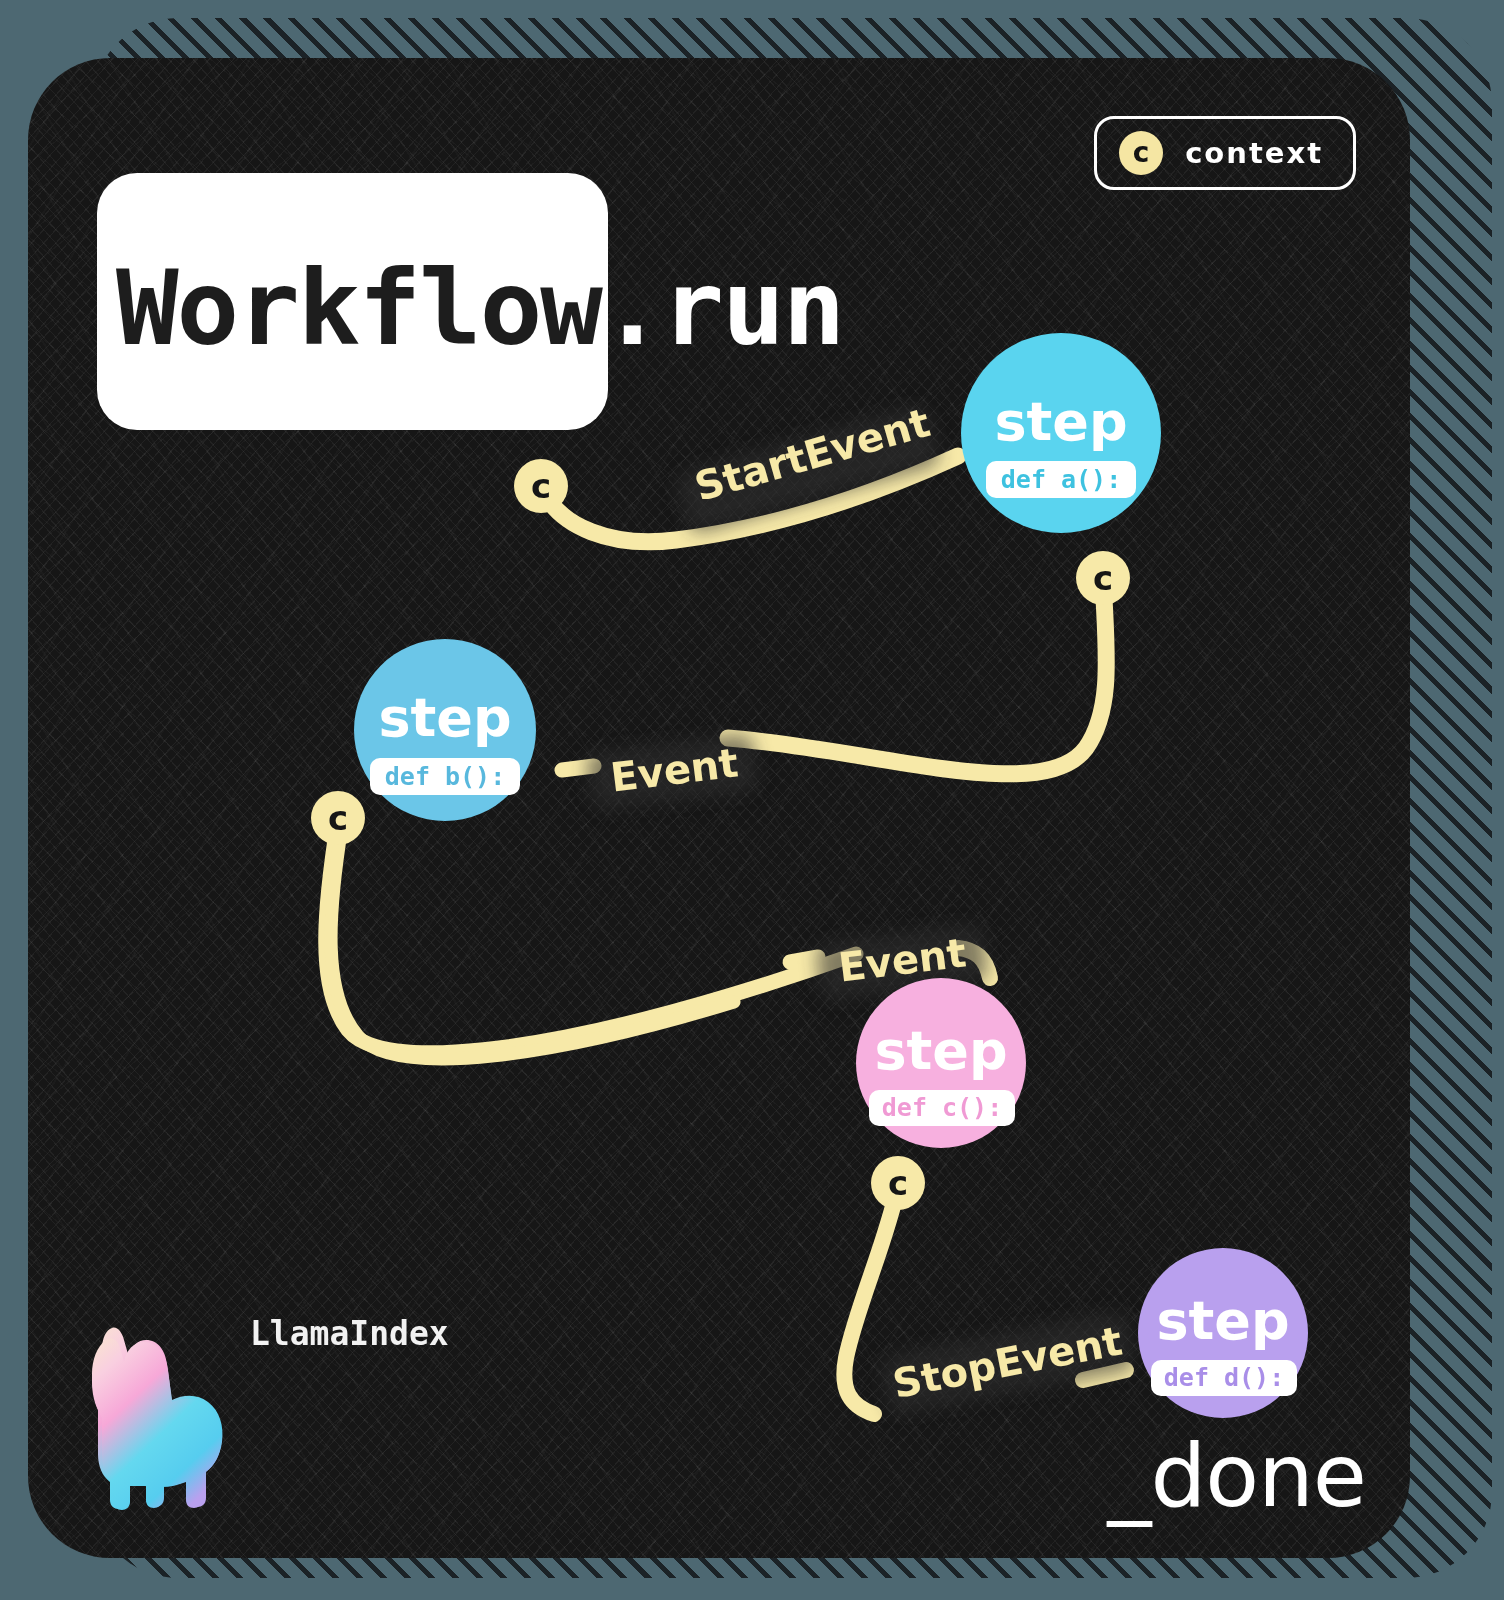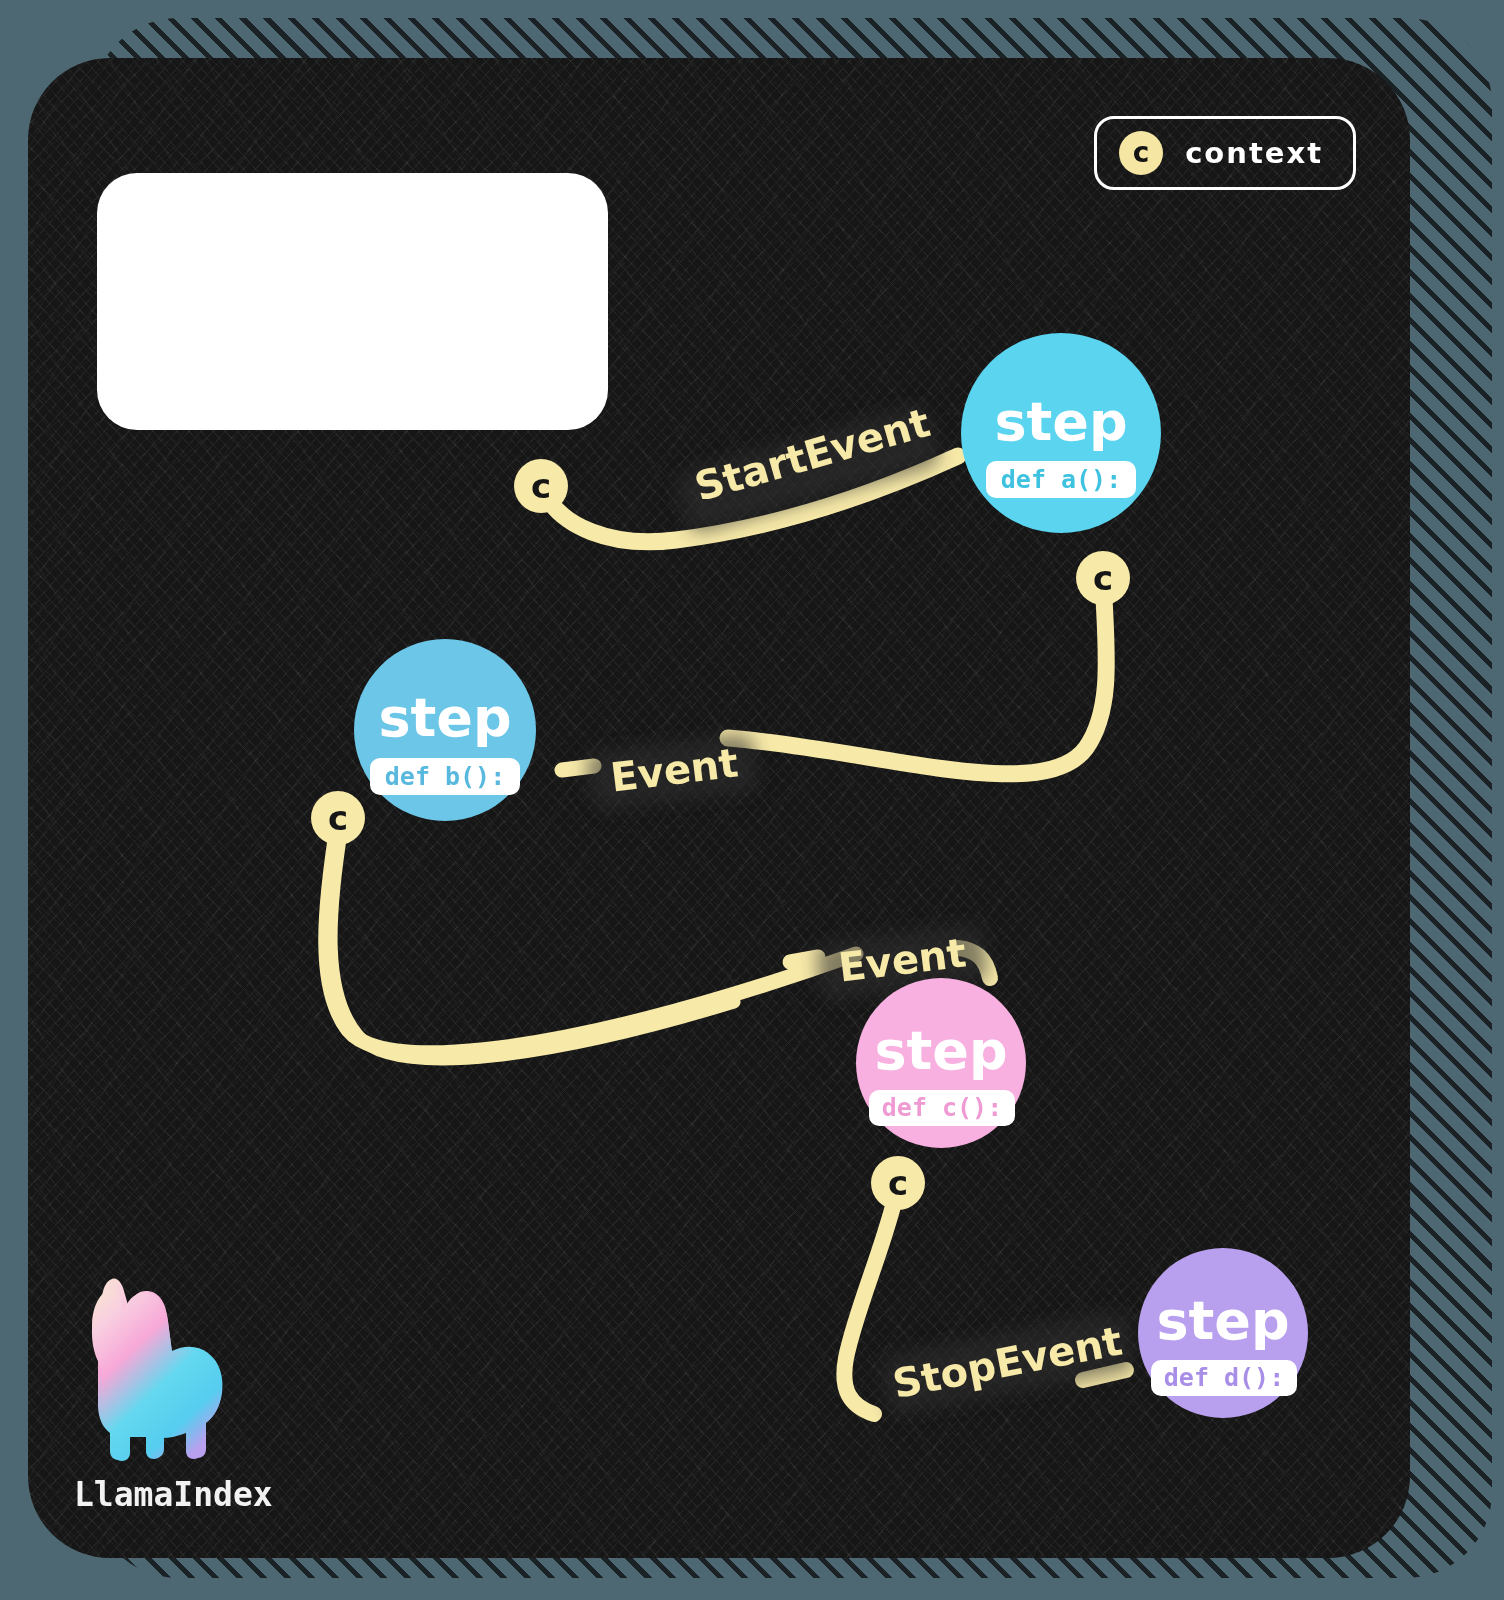--- a/index.html
+++ b/index.html
@@ -88,21 +88,21 @@
     position:absolute; right:44px; bottom:38px;
     color:#ffffff; font-size:88px; font-weight:400;
     font-family:"DejaVu Sans", sans-serif;
     letter-spacing:-1px; line-height:1;
     z-index:25;
   }
 
   
   #brand{
     position:absolute; left:40px; bottom:44px;
-    z-index:25; display:flex; flex-direction:column;
+    z-index:25; display:flex; flex-direction:row;
     align-items:flex-start; gap:10px;
   }
   #brand-label{
     color:#f2f2f2; font-size:33px; font-weight:700;
     font-family:"DejaVu Sans Mono", monospace;
     letter-spacing:0px; padding-left:6px;
   }
 
   
   #graph{ position:absolute; left:0; top:0; width:1382px; height:1500px; z-index:10; }
@@ -247,26 +247,30 @@
       <g>
         <circle cx="1195" cy="1275" r="85" fill="#b9a0ee"></circle>
         <text class="node-label-step" x="1195" y="1281">step</text>
         <rect x="1123" y="1302" width="146" height="36" rx="10" fill="#ffffff"></rect>
         <text class="node-label-def" x="1196" y="1328" fill="#a98ee8">def d():</text>
       </g>
     </g>
   </svg>
 
   <div id="title-card"></div>
+  <div id="title-text">
+    <span class="t-main">Workflow</span><span class="t-suffix">.run</span>
+  </div>
 
   <div id="context-badge">
     <span class="cdot">c</span>
     <span class="clabel">context</span>
   </div>
 
+  <div id="done-text">_done</div>
 
   <div id="brand">
     <svg width="166" height="200" viewBox="0 0 166 200">
       <path d="M34 36 C34 24 38 16 44 14 C49 12 54 18 56 26 L60 40
                C64 32 70 26 78 26 C90 26 97 36 99 50 L104 86
                C116 80 130 80 140 88 C152 97 156 112 154 128
                C152 142 146 152 138 158 L138 184 C138 190 134 193 129 193
                C124 193 120 190 120 184 L120 166 C112 170 104 172 96 172
                L96 184 C96 190 92 193 87 193 C82 193 78 190 78 184 L78 170
                L60 170 L60 186 C60 192 56 195 51 195 C46 195 42 192 42 186

